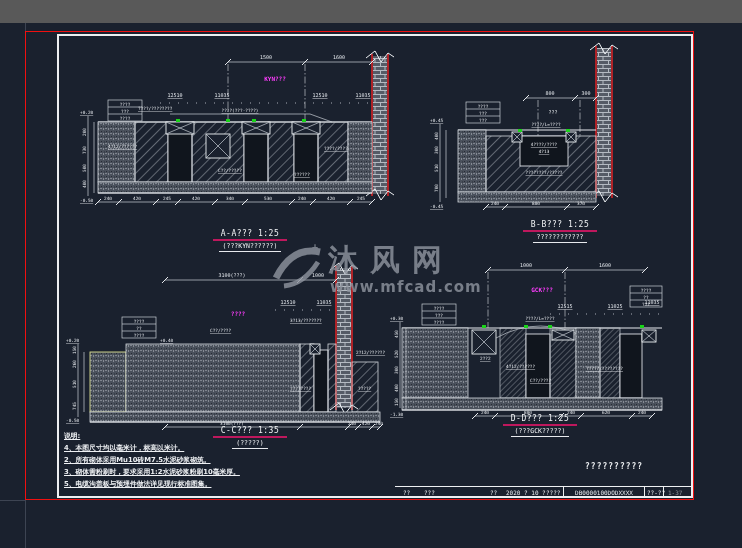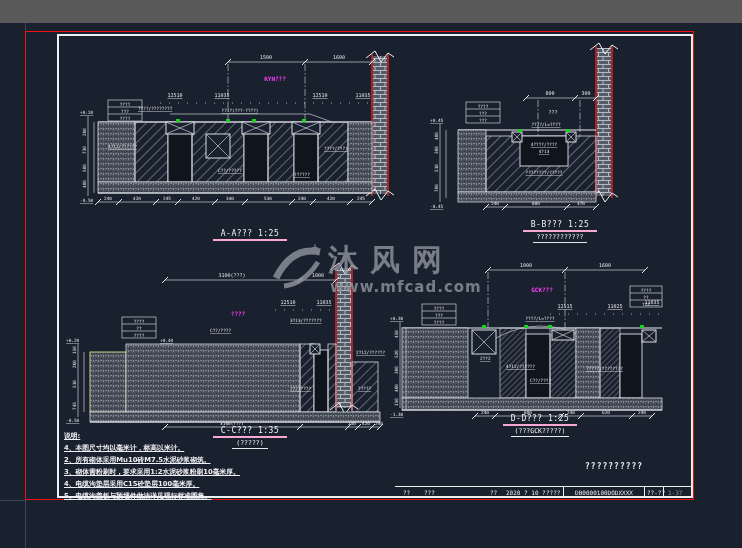--- a/index.html
+++ b/index.html
@@ -32,21 +32,21 @@
   .brk{stroke:#eef1f4;stroke-width:1;fill:none;}
   text.t{fill:#e8ebef;font-size:4.4px;}
   text.tu{fill:#e8ebef;font-size:4.4px;text-decoration:underline;}
   text.d{fill:#e2e6eb;font-size:5px;}
   text.du{fill:#e2e6eb;font-size:5px;text-decoration:underline;}
   text.tag{fill:#ff3dff;font-size:6px;font-weight:bold;}
   text.wtag{fill:#eef1f4;font-size:5px;}
   .mid{text-anchor:middle;}
   .sec-title{position:absolute;text-align:center;color:#f2f4f6;}
   .st1{display:inline-block;font:8px "DejaVu Sans Mono",monospace;letter-spacing:.5px;
-       border-bottom:2px solid #f9a8d4;padding:0 8px 1px;}
+       border-bottom:2px solid #be185d;padding:0 8px 1px;}
   .st2{display:block;font:6.5px "DejaVu Sans Mono",monospace;margin-top:1px;}
   .st2 span{display:inline-block;border-bottom:1px solid #e8eaee;padding:0 4px 1px;}
   #notes{position:absolute;left:64px;top:430px;width:250px;color:#eef0f3;
          font:6.8px "DejaVu Sans",sans-serif;line-height:12px;font-weight:bold;text-decoration:underline;}
   #watermark{position:absolute;left:272px;top:238px;width:215px;height:66px;
              color:#9096a0;opacity:.8;}
   #wm-logo{position:absolute;left:0;top:2px;}
   #wm-cn{position:absolute;left:56px;top:2px;font:bold 30px "DejaVu Sans",sans-serif;
          letter-spacing:12px;white-space:nowrap;}
   #wm-url{position:absolute;left:58px;top:40px;font:bold 15px "DejaVu Sans",sans-serif;
@@ -201,20 +201,21 @@
       <text class="t mid" x="116" y="150">420</text>
       <text class="t mid" x="150" y="150">340</text>
       <text class="t mid" x="188" y="150">530</text>
       <text class="t mid" x="222" y="150">240</text>
       <text class="t mid" x="251" y="150">420</text>
       <text class="t mid" x="281" y="150">245</text>
     </g>
   </svg>
   <div class="sec-title" style="left:160px;top:221px;width:180px">
     <span class="st1">A-A??? 1:25</span>
+    <span class="st2"><span>(???KYN??????)</span></span>
   </div>
 
   <svg style="left:428px;top:40px" width="210" height="172" viewBox="0 0 210 172">
     <g>
       <rect class="brick" x="169" y="8" width="14" height="148"></rect>
       <line class="redln" x1="168" y1="6" x2="168" y2="158"></line>
       <line class="redln" x1="184" y1="6" x2="184" y2="158"></line>
       <polyline class="brk" points="162,10 171,3 177,14 184,5 190,9"></polyline>
       <polyline class="brk" points="162,158 171,151 177,162 184,153 190,157"></polyline>
     </g>
@@ -470,21 +471,20 @@
     </svg>
     <div id="wm-url">www.mfcad.com</div>
     <div id="wm-cn">沐风网</div>
   </div>
 
   <div id="notes">
     <div>说明:</div>
     <div>4、本图尺寸均以毫米计，标高以米计。</div>
     <div>2、所有砌体采用Mu10砖M7.5水泥砂浆砌筑。</div>
     <div>3、砌体需粉刷时，要求采用1:2水泥砂浆粉刷10毫米厚。</div>
-    <div>4、电缆沟垫层采用C15砼垫层100毫米厚。</div>
     <div>5、电缆沟盖板与预埋件做法详见现行标准图集。</div>
   </div>
 
   <div id="tb-label">??????????</div>
   <div id="titleblock">
     <span class="tb" style="left:8px">??</span>
     <span class="tb" style="left:29px">???</span>
     <span class="tb" style="left:95px">??</span>
     <span class="tb" style="left:111px">2020 ? 10 ?</span>
     <span class="tb" style="left:151px">????</span>

